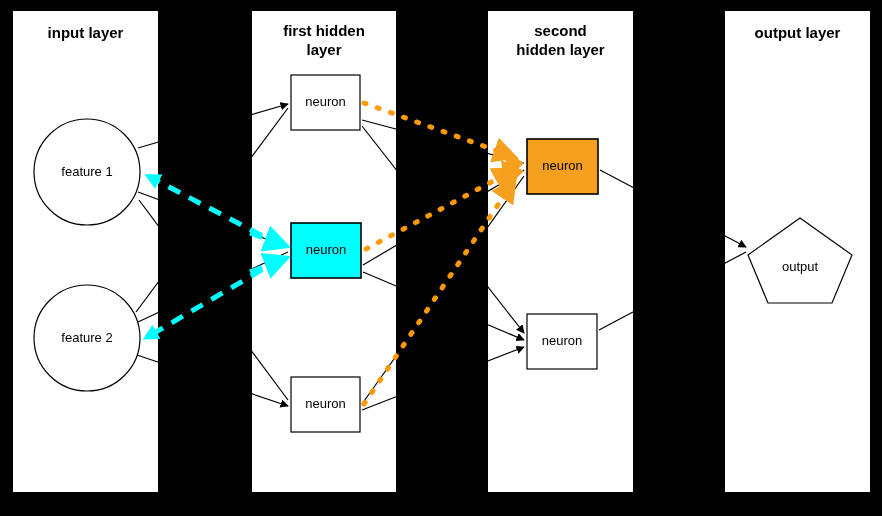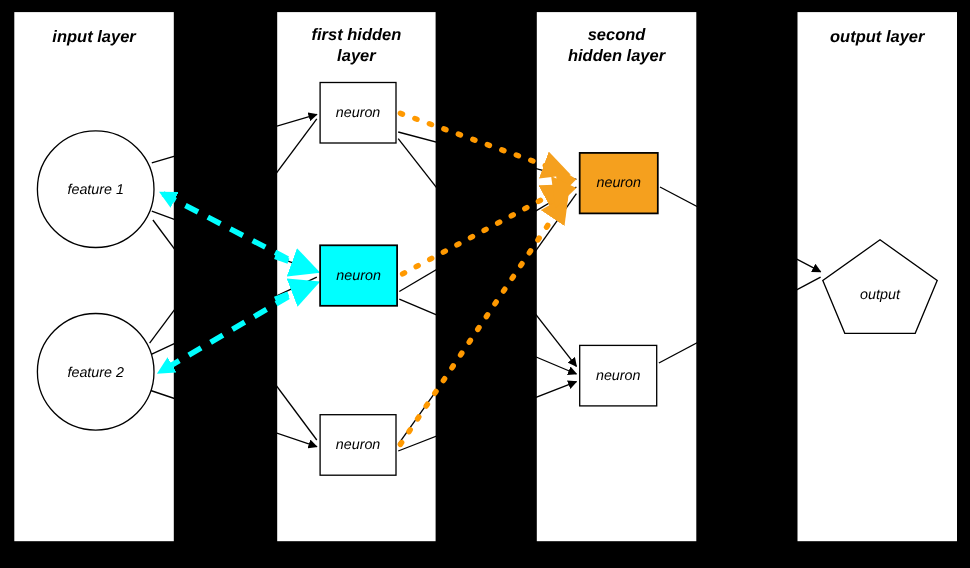--- a/index.html
+++ b/index.html
@@ -7,21 +7,20 @@
     padding: 0;
     background: #000000;
   }
   #canvas {
     position: relative;
     width: 882px;
     height: 516px;
     background: #000000;
     overflow: hidden;
     font-family: "Liberation Sans", sans-serif;
-    font-style: italic;
   }
   #canvas svg {
     position: absolute;
     top: 0;
     left: 0;
     width: 882px;
     height: 516px;
   }
   .panel-rect {
     fill: #ffffff;

